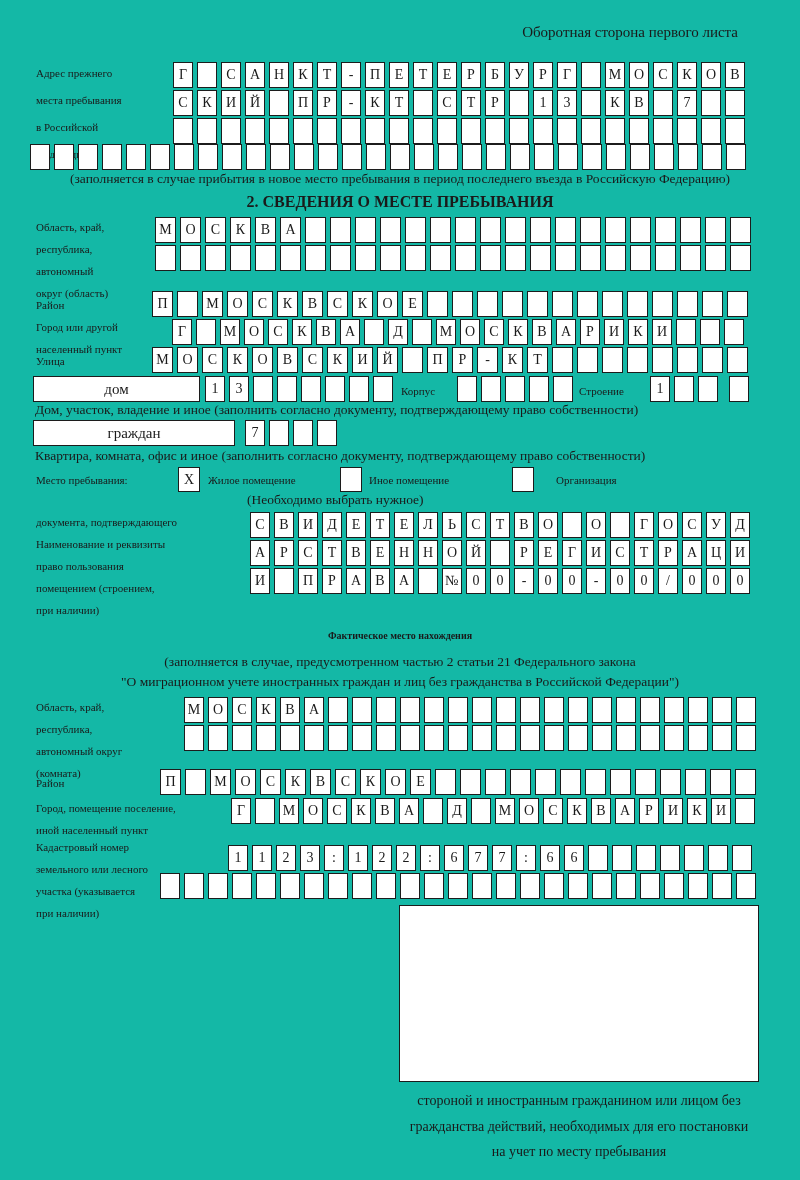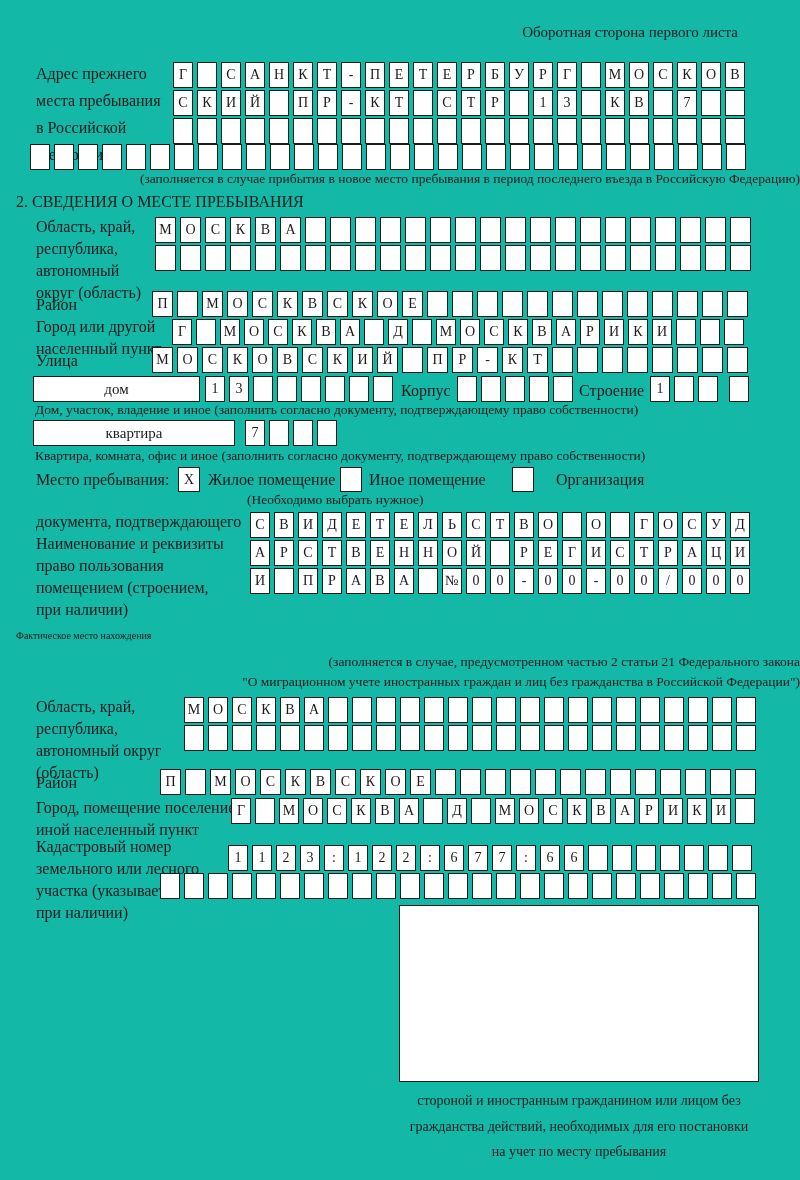--- a/index.html
+++ b/index.html
@@ -1,23 +1,23 @@
 <!DOCTYPE html>
 <html><head>
 <meta charset="utf-8">
 <style>
   html,body{margin:0;padding:0;background:#fff;}
   .page{position:relative;width:800px;height:1180px;background:#14b8a6;color:#1a1a1a;
         font-family:"Liberation Serif","DejaVu Serif",serif;overflow:hidden;}
   .hdr{position:absolute;top:24px;left:0;right:62px;text-align:right;font-size:15px;}
-  .lbl{position:absolute;font-size:16px;line-height:22px;white-space:nowrap;}
+  .lbl{position:absolute;font-size:11px;line-height:22px;white-space:nowrap;}
   .lbl.wide{line-height:27px;}
   .note{position:absolute;font-size:13.5px;white-space:nowrap;}
-  .cnote{position:absolute;left:0;right:0;text-align:right;font-size:13.5px;}
-  .title{position:absolute;left:16px;right:0;font-weight:normal;font-size:16px;}
+  .cnote{position:absolute;left:0;right:0;text-align:center;font-size:13.5px;}
+  .title{position:absolute;left:0;right:0;text-align:center;font-weight:bold;font-size:16px;}
   .cellrow{position:absolute;display:flex;gap:4px;}
   .cell{width:21px;height:26px;border:1.5px solid #1c1c1c;box-sizing:border-box;
         display:flex;align-items:center;justify-content:center;font-size:14px;background:#fff;}
   .p24 .cell{width:20px;}
   .bigbox{position:absolute;height:26px;border:1.5px solid #1c1c1c;box-sizing:border-box;
         display:flex;align-items:center;justify-content:center;font-size:15px;background:#fff;}
   .chk{position:absolute;width:22px;height:25px;border:1.5px solid #1c1c1c;box-sizing:border-box;
         display:flex;align-items:center;justify-content:center;font-size:14px;background:#fff;}
   .markbox{position:absolute;left:399px;top:905px;width:360px;height:177px;
         border:1.5px solid #1c1c1c;box-sizing:border-box;background:#fff;}
@@ -320,21 +320,21 @@
   <div class="cellrow p24" style="left:650px;top:376px">
       <span class="cell">1</span>
       <span class="cell"></span>
       <span class="cell"></span>
     </div>
   <div class="cellrow p24" style="left:729px;top:376px">
       <span class="cell"></span>
     </div>
   <div class="note" style="left:35px;top:402px">Дом, участок, владение и иное (заполнить согласно документу, подтверждающему право собственности)</div>
 
-  <div class="bigbox" style="left:33px;top:420px;width:202px">квартира</div>
+  <div class="bigbox" style="left:33px;top:420px;width:202px">граждан</div>
   <div class="cellrow p24" style="left:245px;top:420px">
       <span class="cell">7</span>
       <span class="cell"></span>
       <span class="cell"></span>
       <span class="cell"></span>
     </div>
   <div class="note" style="left:35px;top:448px">Квартира, комната, офис и иное (заполнить согласно документу, подтверждающему право собственности)</div>
 
   <div class="lbl" style="left:36px;top:469px">Место пребывания:</div>
   <div class="chk" style="left:178px;top:467px">X</div>
@@ -423,21 +423,21 @@
     </div>
 
   <div class="title" style="top:630px;font-size:10px">Фактическое место нахождения</div>
   <div class="cnote" style="top:654px">(заполняется в случае, предусмотренном частью 2 статьи 21 Федерального закона</div>
   <div class="cnote" style="top:674px">"О миграционном учете иностранных граждан и лиц без гражданства в Российской Федерации")</div>
 
   <div class="lbl" style="left:36px;top:696px">
       <div>Область, край,</div>
       <div>республика,</div>
       <div>автономный округ</div>
-      <div>(область)</div>
+      <div>(комната)</div>
     </div>
   <div class="cellrow p24" style="left:184px;top:697px">
       <span class="cell">М</span>
       <span class="cell">О</span>
       <span class="cell">С</span>
       <span class="cell">К</span>
       <span class="cell">В</span>
       <span class="cell">А</span>
       <span class="cell"></span>
       <span class="cell"></span>

